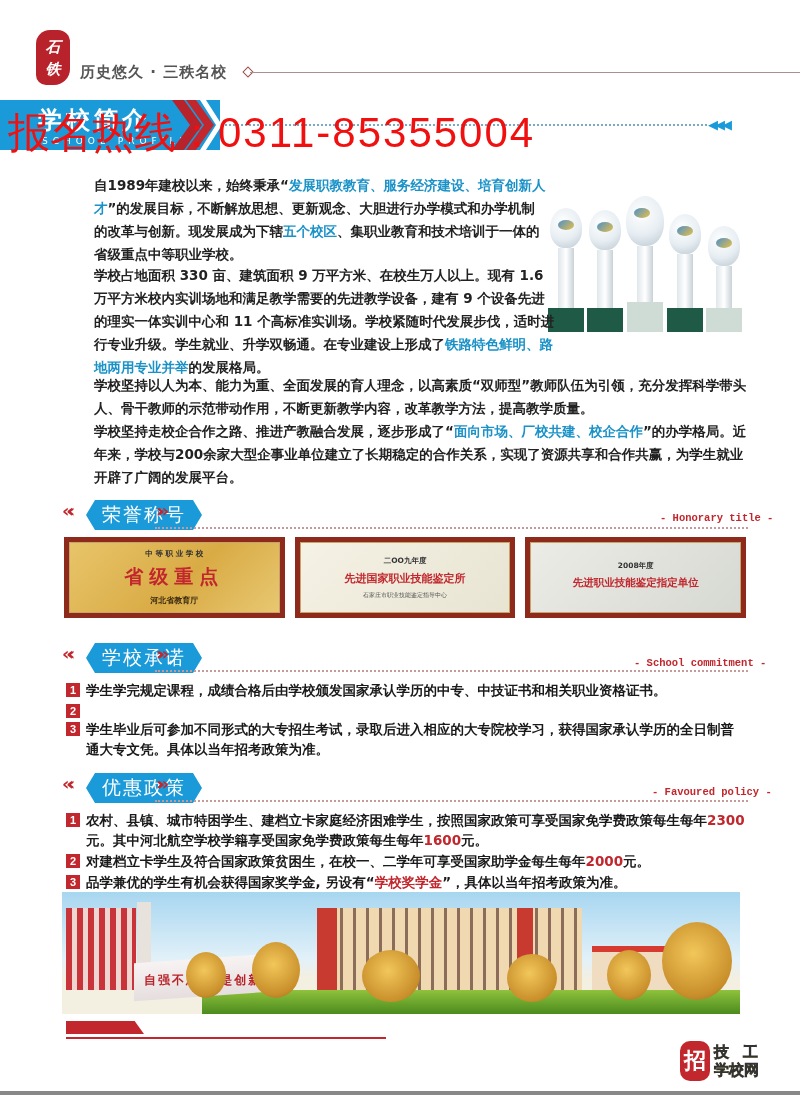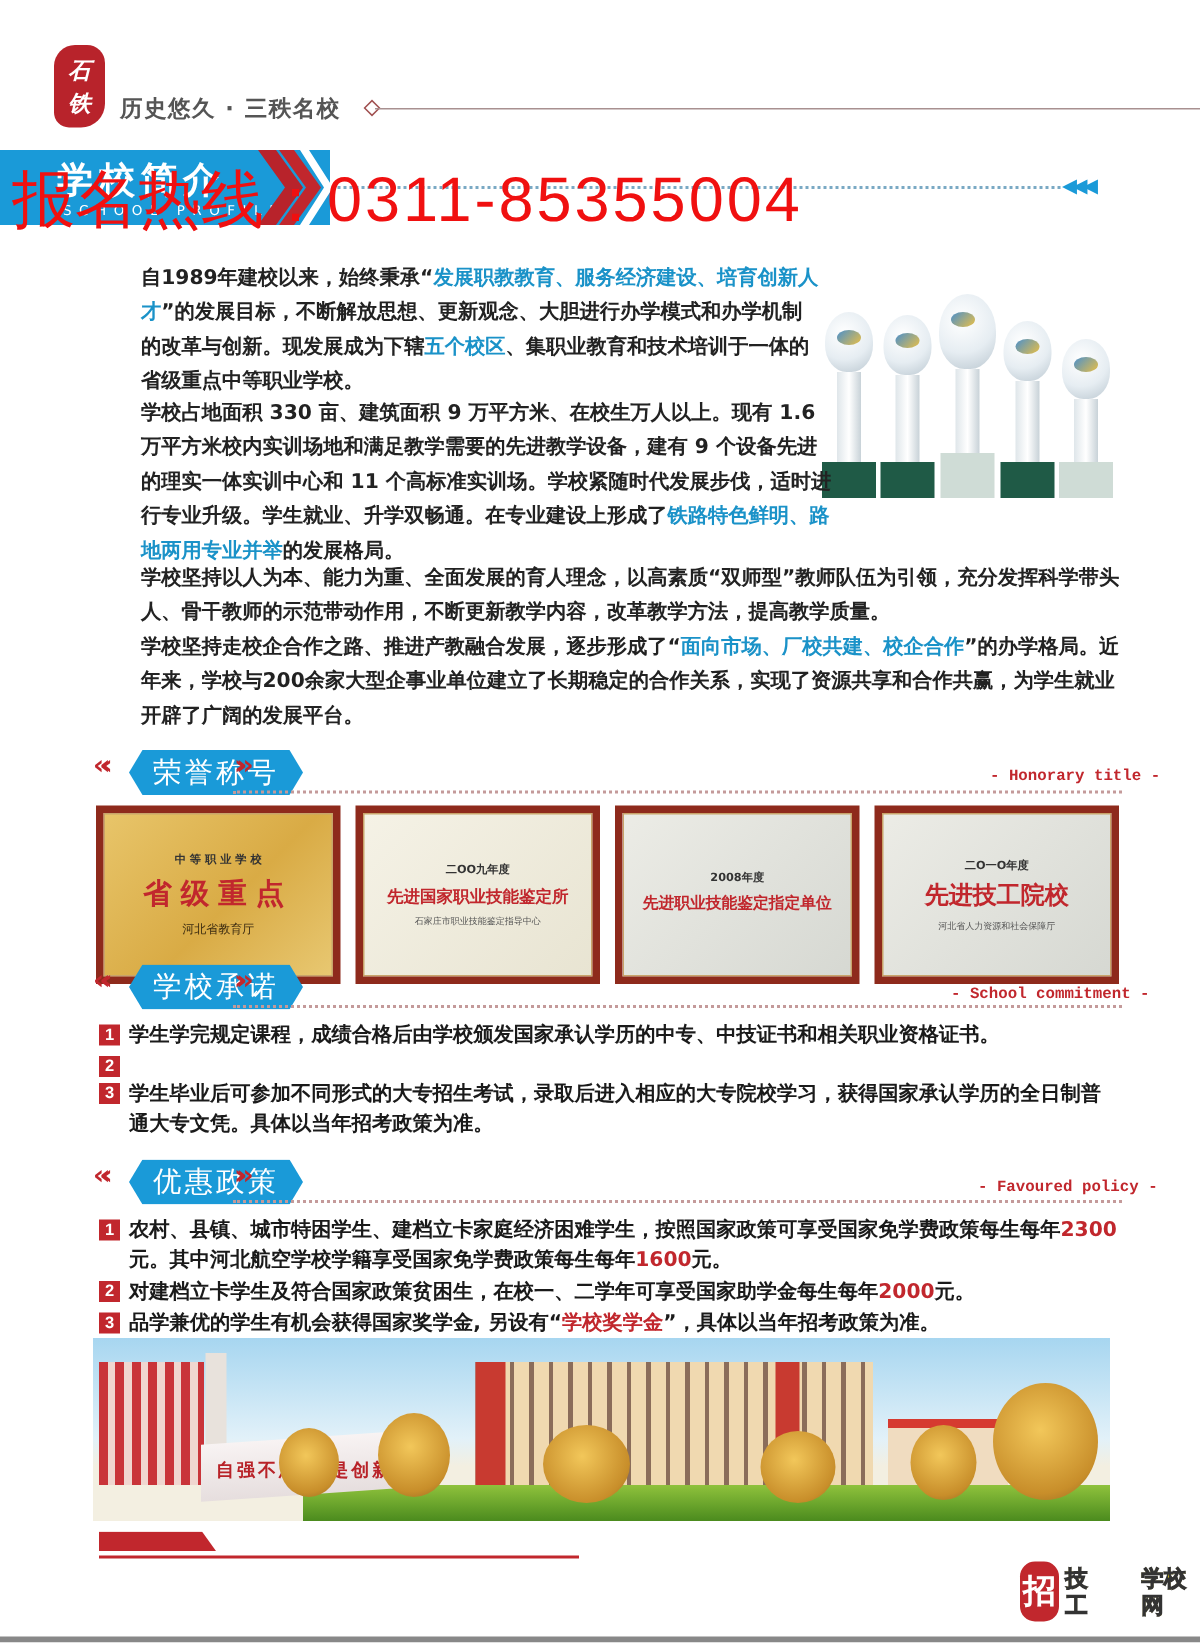--- a/index.html
+++ b/index.html
@@ -37,30 +37,30 @@
   .trophy .base { width: 36px; height: 24px; }
 
   
   .sec-chev-left { position: absolute; color: #c1272d; font-size: 18px; font-weight: bold; letter-spacing: -6px; }
   .sec-tag { position: absolute; height: 30px; background: #1a9ad8; color: #fff; font-size: 19px; padding: 2px 16px 0 16px; clip-path: polygon(9px 0, calc(100% - 9px) 0, 100% 50%, calc(100% - 9px) 100%, 9px 100%, 0 50%); letter-spacing: 2px; }
   .sec-chev-right { position: absolute; color: #c1272d; font-size: 18px; font-weight: bold; letter-spacing: -6px; }
   .sec-dots { position: absolute; border-top: 2px dotted #c49a9a; }
   .sec-en { position: absolute; color: #c1272d; font-size: 10.5px; font-weight: bold; font-family: Liberation Mono, monospace; }
 
   
-  .plaques { position: absolute; left: 64px; top: 537px; width: 682px; height: 119px; display: flex; gap: 10px; }
+  .plaques { position: absolute; left: 64px; top: 537px; width: 682px; height: 81px; display: flex; gap: 10px; }
   .plaque { flex: 1; border: 5px solid #8e2a1c; background: #f4eed8; display: flex; flex-direction: column; align-items: center; justify-content: center; position: relative; box-shadow: inset 0 0 0 1px #c8a46a; }
   .plaque.gold { background: linear-gradient(135deg, #e8c56a, #d9ab45 55%, #e8c872); }
   .plaque.silver { background: linear-gradient(135deg, #ecece6, #d6d8d2); }
   .plaque.light { background: linear-gradient(135deg, #f5f2e6, #e8e4d2); }
   .plaque .p-top { font-size: 7.5px; color: #333; font-weight: bold; }
   .plaque .p-main { font-size: 13px; color: #c1272d; font-weight: bold; font-family: "DejaVu Serif", serif; margin: 5px 0; white-space: nowrap; }
   .plaque.gold .p-main { font-size: 19px; letter-spacing: 6px; }
   .plaque .p-bottom { font-size: 6px; color: #555; }
-  .plaque.gold .p-bottom { font-size: 8px; color: #3a2a10; font-weight: normal; }
+  .plaque.gold .p-bottom { font-size: 8px; color: #3a2a10; font-weight: bold; }
 
   
   .list { position: absolute; left: 66px; }
   .list-item { display: flex; align-items: flex-start; font-size: 13.5px; font-weight: bold; line-height: 20px; color: #1a1a1a; margin-bottom: 1px; }
   .badge { flex: none; width: 14px; height: 14px; background: #c1272d; color: #fff; font-size: 11px; line-height: 14px; text-align: center; margin: 3px 6px 0 0; font-family: "Liberation Sans", sans-serif; }
 
   
   .campus { position: absolute; left: 62px; top: 892px; width: 678px; height: 122px; overflow: hidden; background: linear-gradient(180deg, #a7d6f0 0%, #e2f1f9 55%, #f3efe1 70%); }
   .campus .bld-left { position: absolute; left: 4px; top: 16px; width: 70px; height: 82px; background: repeating-linear-gradient(90deg, #c9343a 0 6px, #f0d6d0 6px 11px); }
   .campus .tower { position: absolute; left: 75px; top: 10px; width: 14px; height: 85px; background: #e8e2dc; }
@@ -71,21 +71,21 @@
   .campus .main-bld::after { content: ""; position: absolute; left: 200px; top: 0; width: 16px; height: 82px; background: #c83a30; }
   .campus .right-bld { position: absolute; left: 530px; top: 54px; width: 80px; height: 44px; background: #f0dcc0; border-top: 6px solid #d63a30; }
   .campus .grass { position: absolute; left: 140px; top: 98px; width: 540px; height: 24px; background: linear-gradient(180deg, #8fc23c, #4b8b1e); }
   .campus .tree { position: absolute; border-radius: 50%; background: radial-gradient(circle at 45% 40%, #f2c75a, #c88e2a 70%, #8d6420); }
 
   .bottom-bar { position: absolute; left: 66px; top: 1021px; width: 78px; height: 13px; background: #c1272d; clip-path: polygon(0 0, 88% 0, 100% 100%, 0 100%); }
   .bottom-line { position: absolute; left: 66px; top: 1037px; width: 320px; height: 2px; background: #c1272d; }
 
   .logo { position: absolute; left: 680px; top: 1041px; display: flex; align-items: center; }
   .logo-zhao { width: 30px; height: 40px; background: #c1272d; border-radius: 10px; color: #fff; font-size: 22px; font-weight: bold; display: flex; align-items: center; justify-content: center; }
-  .logo-text { margin-left: 4px; display: flex; flex-direction: row; font-size: 15px; line-height: 18px; font-weight: bold; color: #e8d21a; -webkit-text-stroke: 0.6px #333; }
+  .logo-text { margin-left: 4px; display: flex; flex-direction: column; font-size: 15px; line-height: 18px; font-weight: bold; color: #e8d21a; -webkit-text-stroke: 0.6px #333; }
   .logo-text .l1 { letter-spacing: 14px; }
   .bottom-rule { position: absolute; left: 0; top: 1091px; width: 800px; height: 4px; background: #888; }
 </style>
 </head>
 <body>
 
 <div class="seal" data-name="school-seal-logo">
   <span data-name="seal-char-1">石</span>
   <span data-name="seal-char-2">铁</span>
 </div>
@@ -168,25 +168,20 @@
   </div>
   <div class="plaque light" data-name="honor-plaque">
     <div class="p-top">二OO九年度</div>
     <div class="p-main" style="font-size:11px;">先进国家职业技能鉴定所</div>
     <div class="p-bottom">石家庄市职业技能鉴定指导中心</div>
   </div>
   <div class="plaque silver" data-name="honor-plaque">
     <div class="p-top">2008年度</div>
     <div class="p-main" style="font-size:10.5px;">先进职业技能鉴定指定单位</div>
     <div class="p-bottom"></div>
-  </div>
-  <div class="plaque silver" data-name="honor-plaque">
-    <div class="p-top">二O一O年度</div>
-    <div class="p-main" style="font-size:16px;">先进技工院校</div>
-    <div class="p-bottom">河北省人力资源和社会保障厅</div>
   </div>
 </div>
 
 <div class="sec-chev-left" style="left:62px;top:643px;" data-name="chevron-left-icon">«‹</div>
 <div class="sec-tag" style="left:86px;top:643px;" data-name="section-tag-commitment">学校承诺</div>
 <div class="sec-chev-right" style="left:156px;top:643px;" data-name="chevron-right-icon">›»</div>
 <div class="sec-dots" style="left:155px;top:670px;width:593px;" data-name="commitment-dotted-divider"></div>
 <div class="sec-en" style="left:634px;top:657px;" data-name="commitment-english-label">- School commitment -</div>
 
 <div class="list" style="top:680px;width:690px;" data-name="commitment-list">

